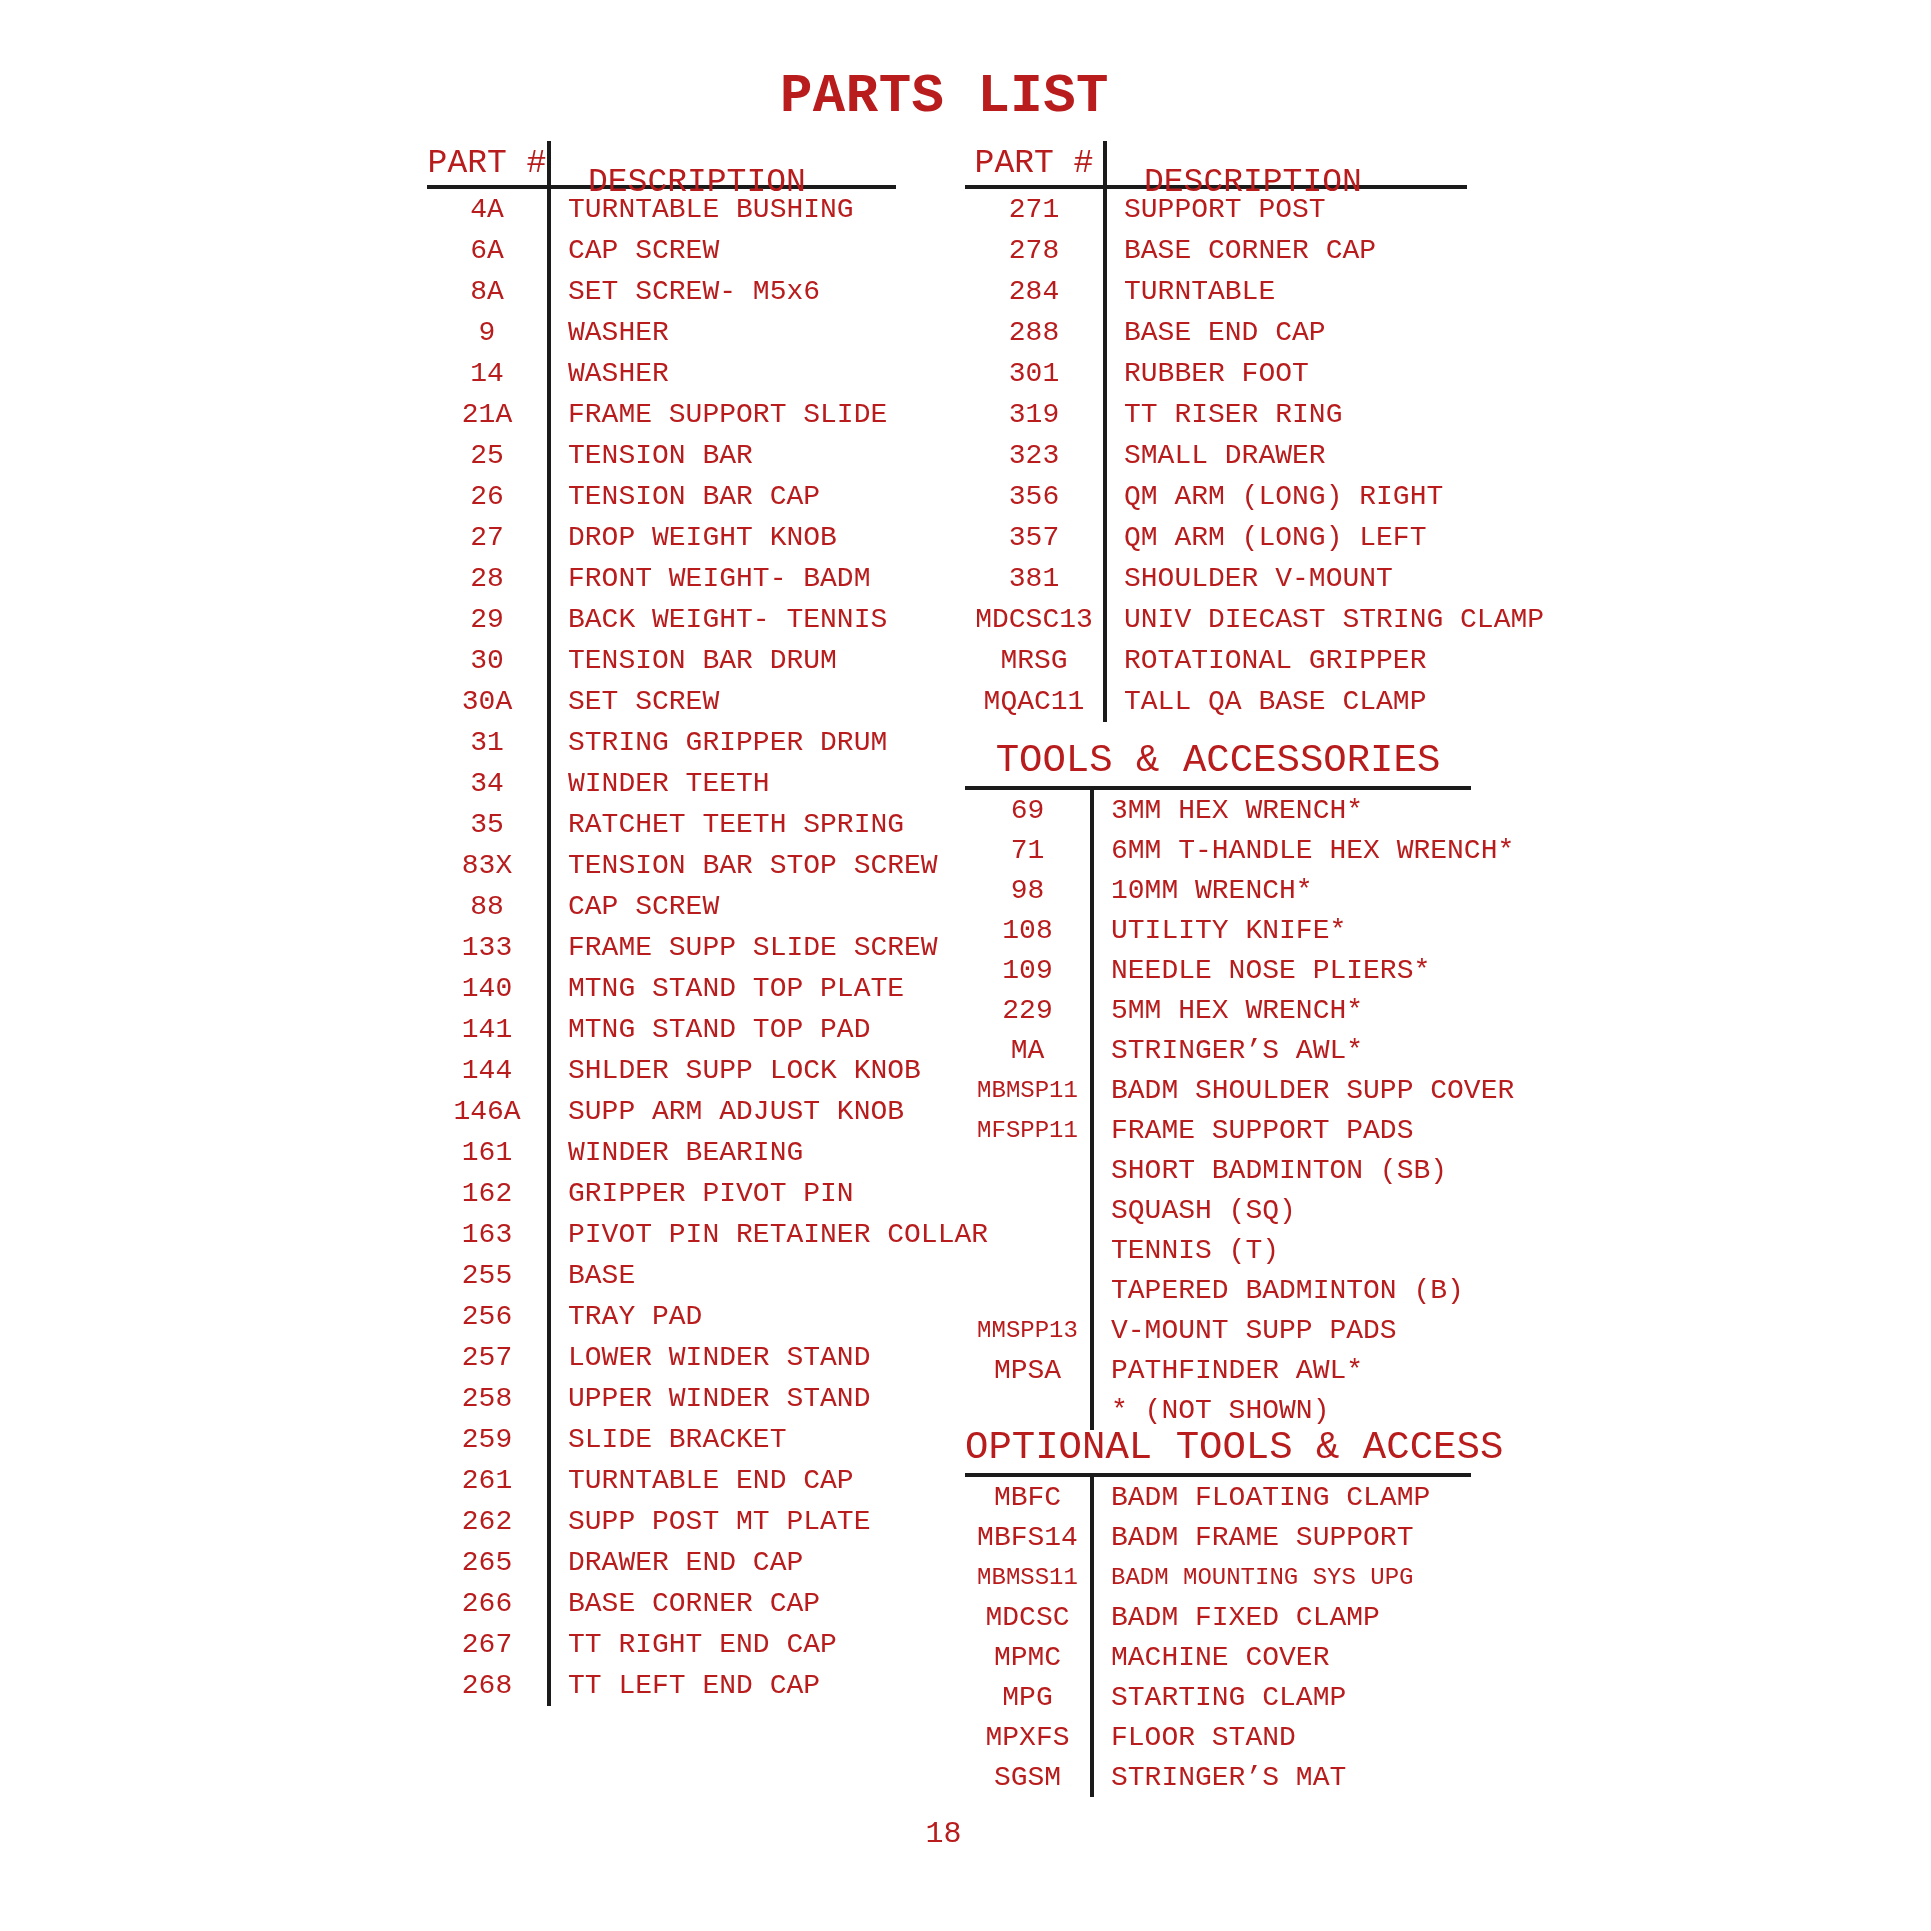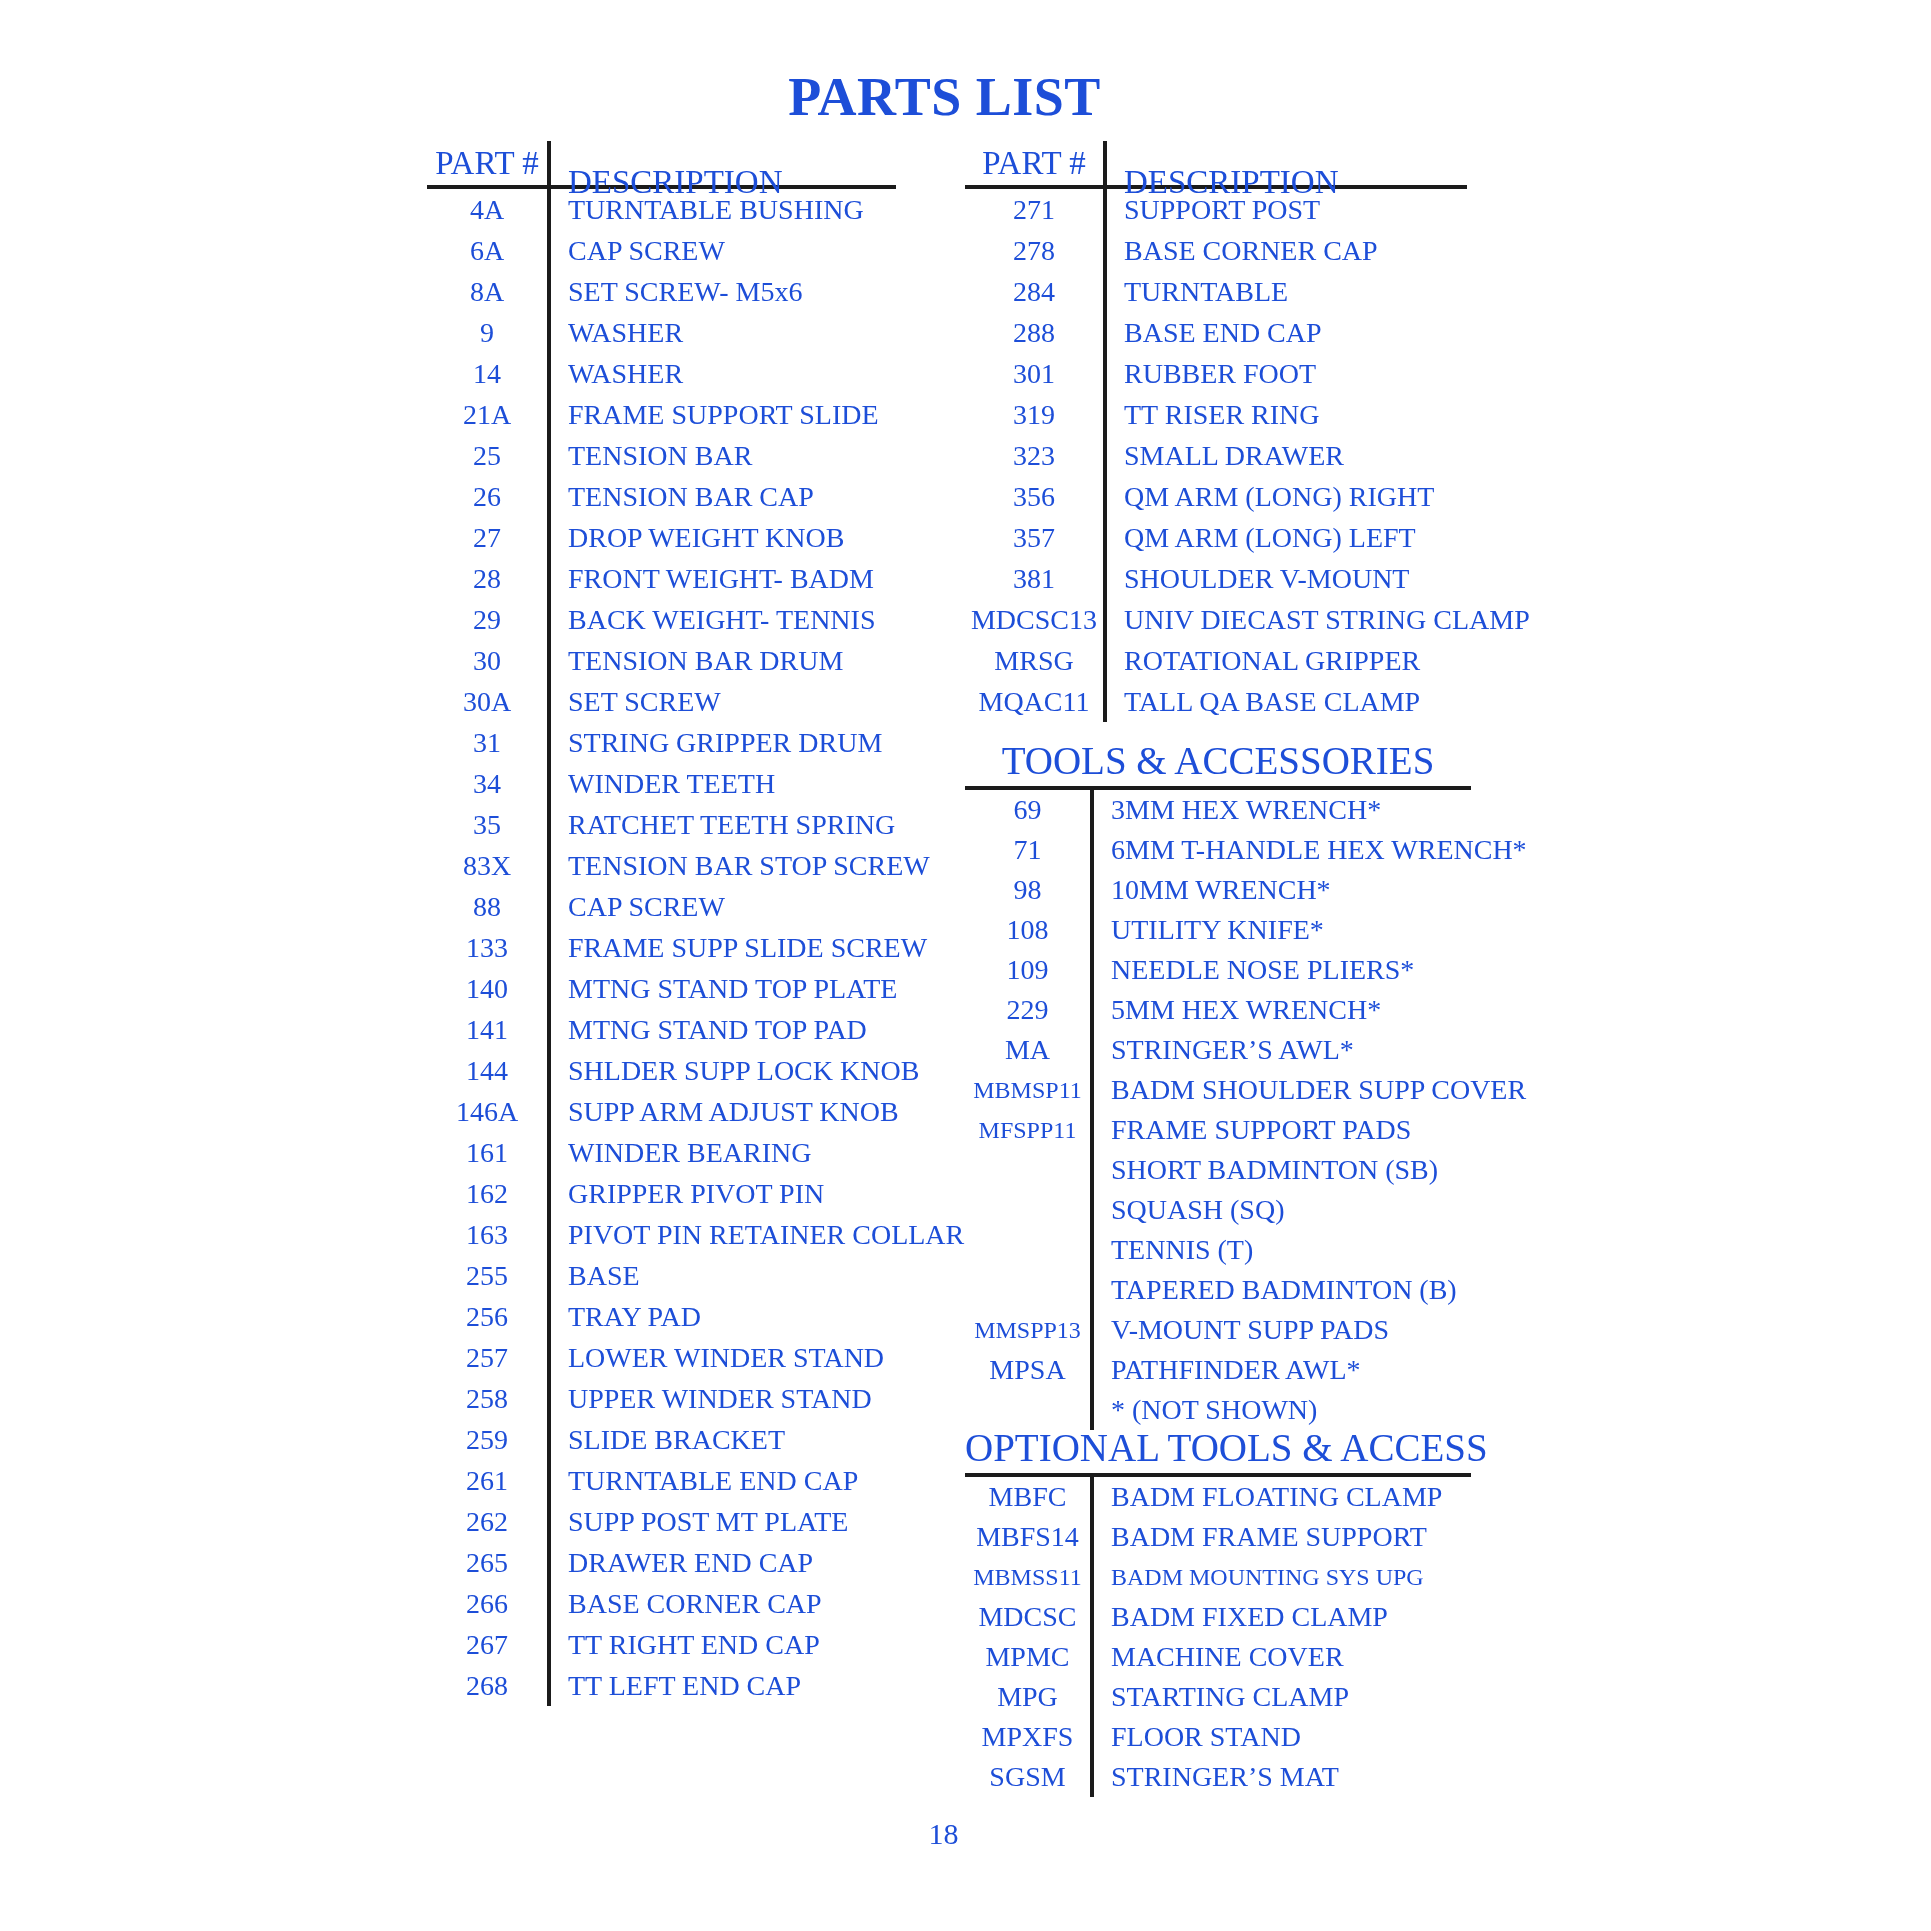--- a/index.html
+++ b/index.html
@@ -1,21 +1,21 @@
 <!DOCTYPE html>
 <html><head>
 <meta charset="utf-8">
 <style>
   html,body { margin:0; padding:0; background:#e8e8e8; }
   .page {
     position:relative;
     width:1931px; height:1931px;
     background:#ffffff;
-    font-family:Liberation Serif, serif;
-    color:#1d4ed8;
+    font-family:Liberation Mono, monospace;
+    color:#b91c1c;
     overflow:hidden;
   }
   .page-title {
     position:absolute;
     top:66px; left:0; width:1889px;
     text-align:center;
     font-size:54px;
     font-weight:bold;
     letter-spacing:0.5px;
     white-space:nowrap;
@@ -26,20 +26,21 @@
     top:0; bottom:0;
     width:3.9px;
     background:#1b1b1b;
   }
   .header-row {
     display:flex;
     height:48px;
     align-items:center;
     border-bottom:4.8px solid #1b1b1b;
     box-sizing:border-box;
+    gap:20px;
   }
   .header-part {
     text-align:center;
     font-size:33px;
     white-space:nowrap;
   }
   .header-desc {
     padding-left:21px;
     font-size:33px;
     white-space:nowrap;

